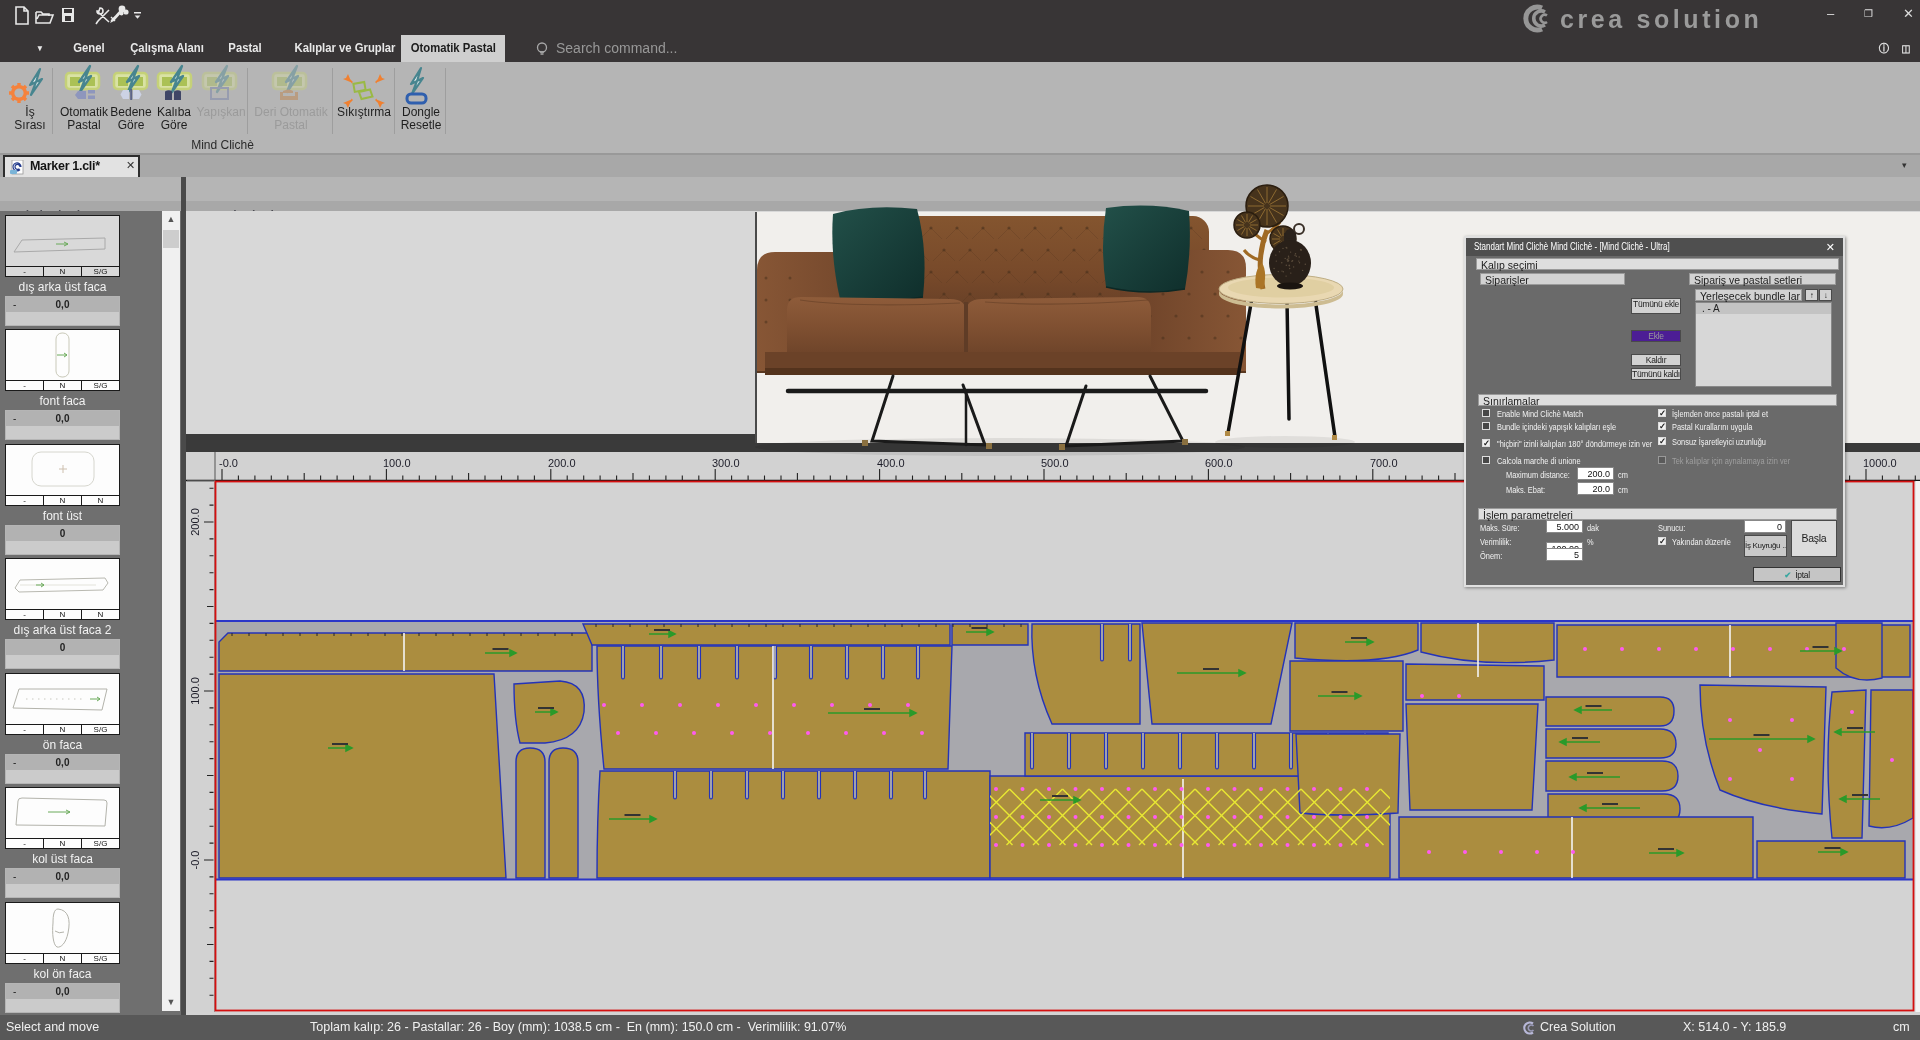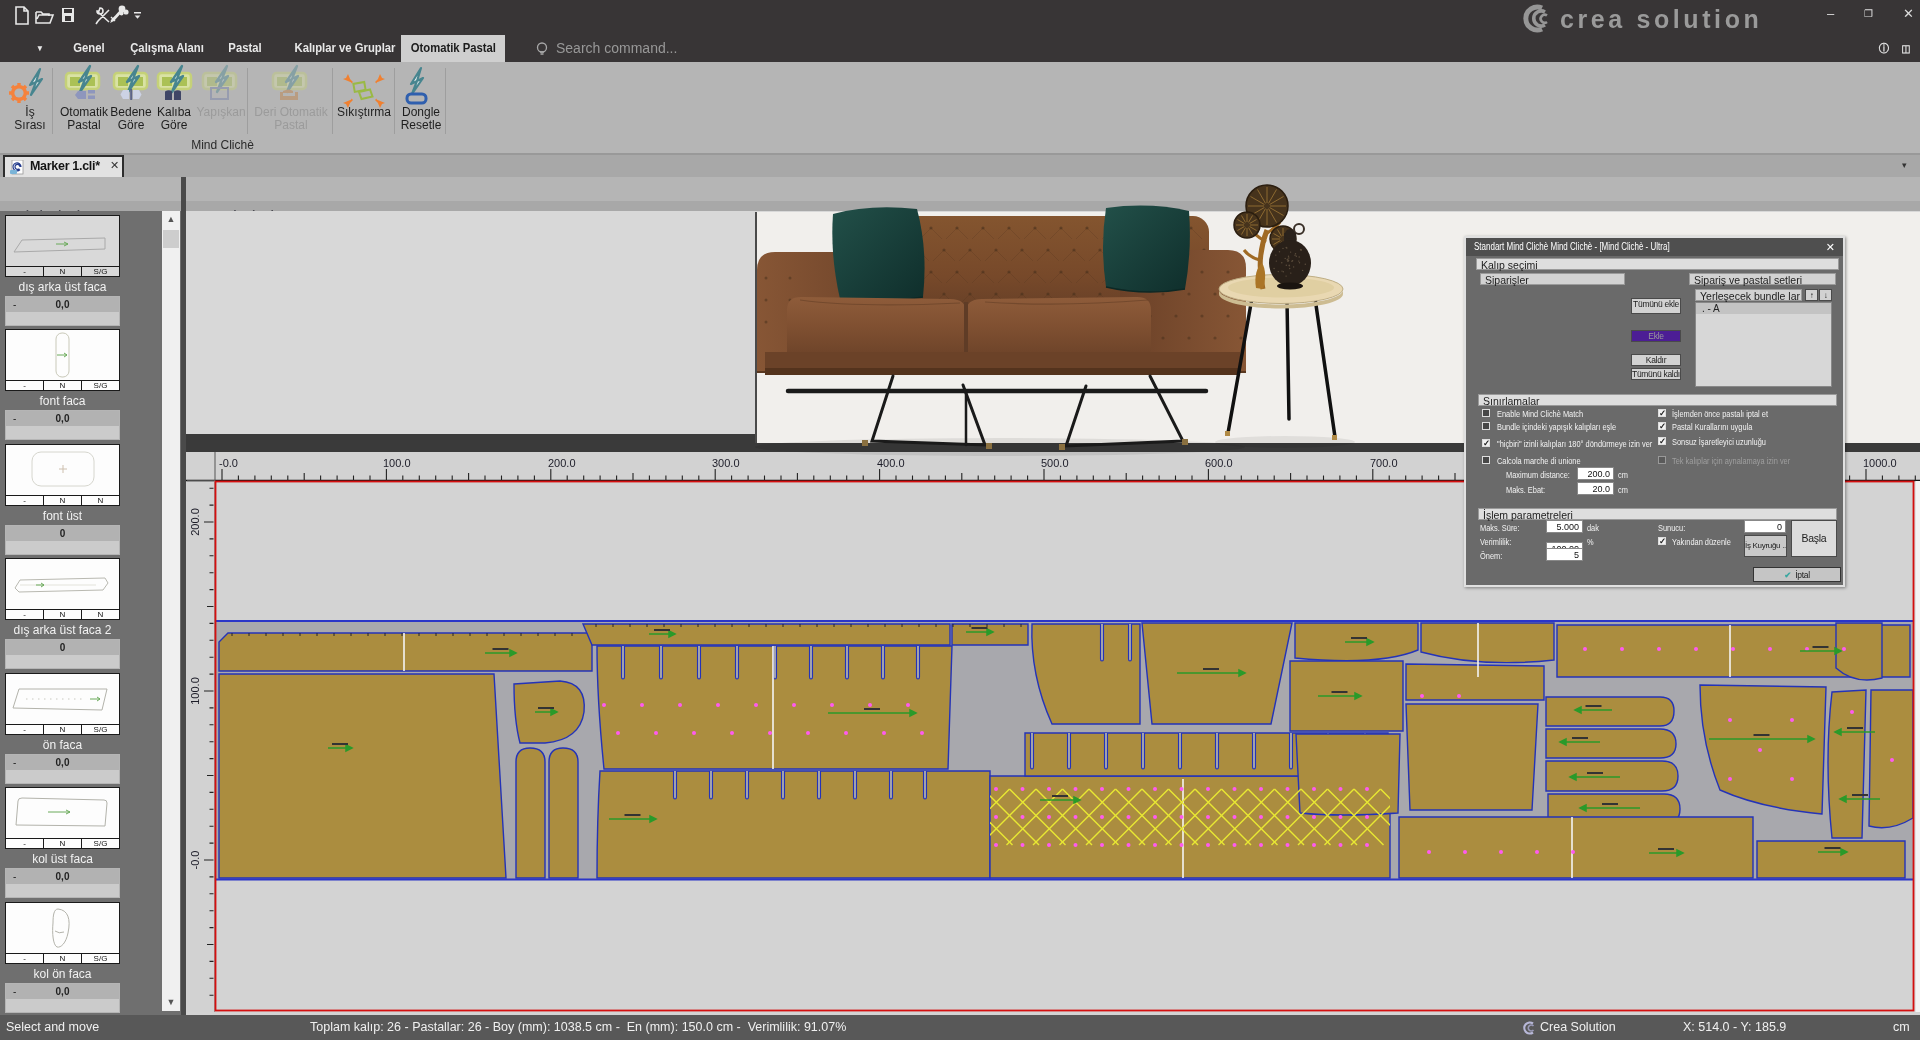--- a/index.html
+++ b/index.html
@@ -30,21 +30,21 @@
   #ribbon { position:absolute; left:0; top:62px; width:1920px; height:93px; background:#b5b5b5;
     border-bottom:2px solid #999; }
   .rbtn-label { position:absolute; text-align:center; font-size:12px; color:#1e1e1e; line-height:13px; }
   .rbtn-label.dis { color:#9b9b9b; }
   .rsep { position:absolute; top:8px; width:1px; height:118px; background:#9e9e9e; }
   #grouplabel { position:absolute; left:0px; top:76px; width:445px; text-align:center;
     font-size:12px; color:#2a2a2a; }
 
   
   #doctabbar { position:absolute; left:0; top:155px; width:1920px; height:22px; background:#a8a8a8; }
-  #doctab { position:absolute; left:3px; top:0px; width:121px; height:22px; background:#e2e2e2;
+  #doctab { position:absolute; left:3px; top:0px; width:137px; height:22px; background:#e2e2e2;
     border:2px solid #2d2d2d; border-bottom:none; font-size:12.5px; font-weight:700; color:#141414;
     letter-spacing:-0.3px; }
   #doctab .x { position:absolute; right:3px; top:2px; font-weight:400; color:#333; font-size:11px;}
 
   
   .phead { position:absolute; top:186px; height:34px; background:#a8a8a8;
     color:#4b4b52; font-size:20px;margin-top:15px; }
   .phead .t { position:absolute; left:7px; top:6px; transform:scaleX(.88); transform-origin:0 50%; }
   .phicons { position:absolute; top:9px; color:#3c3c3c; font-size:13px; }
 

